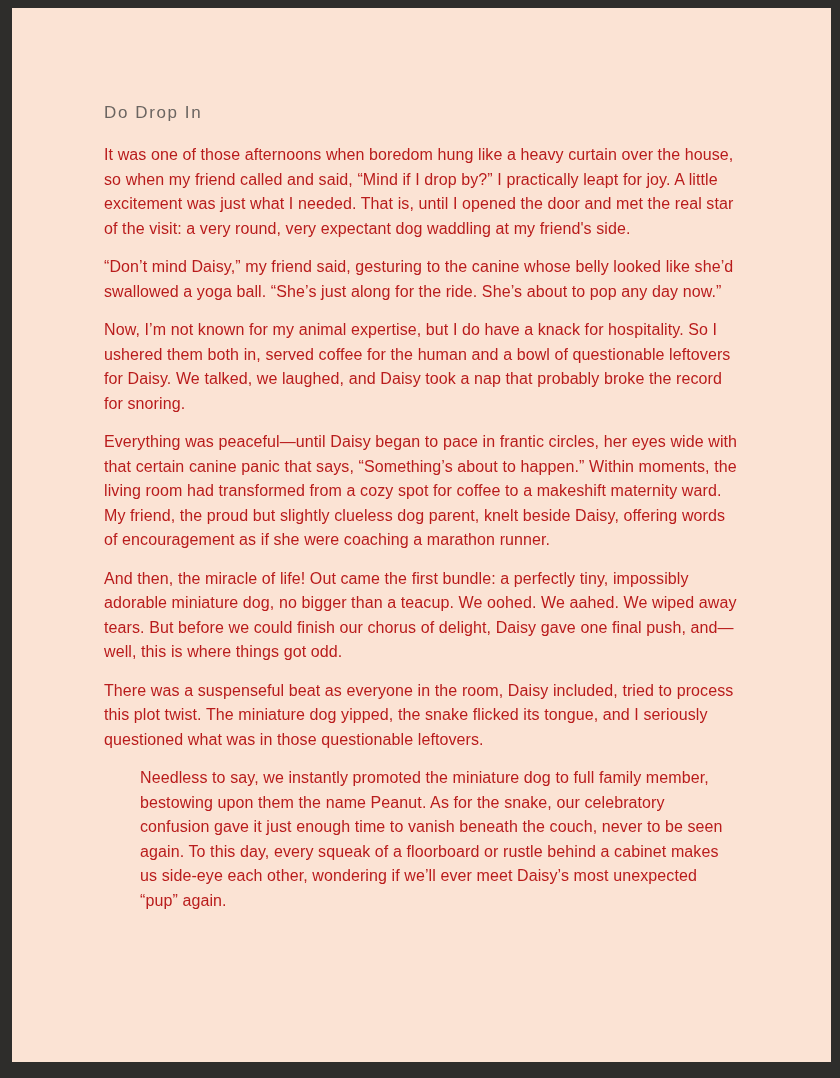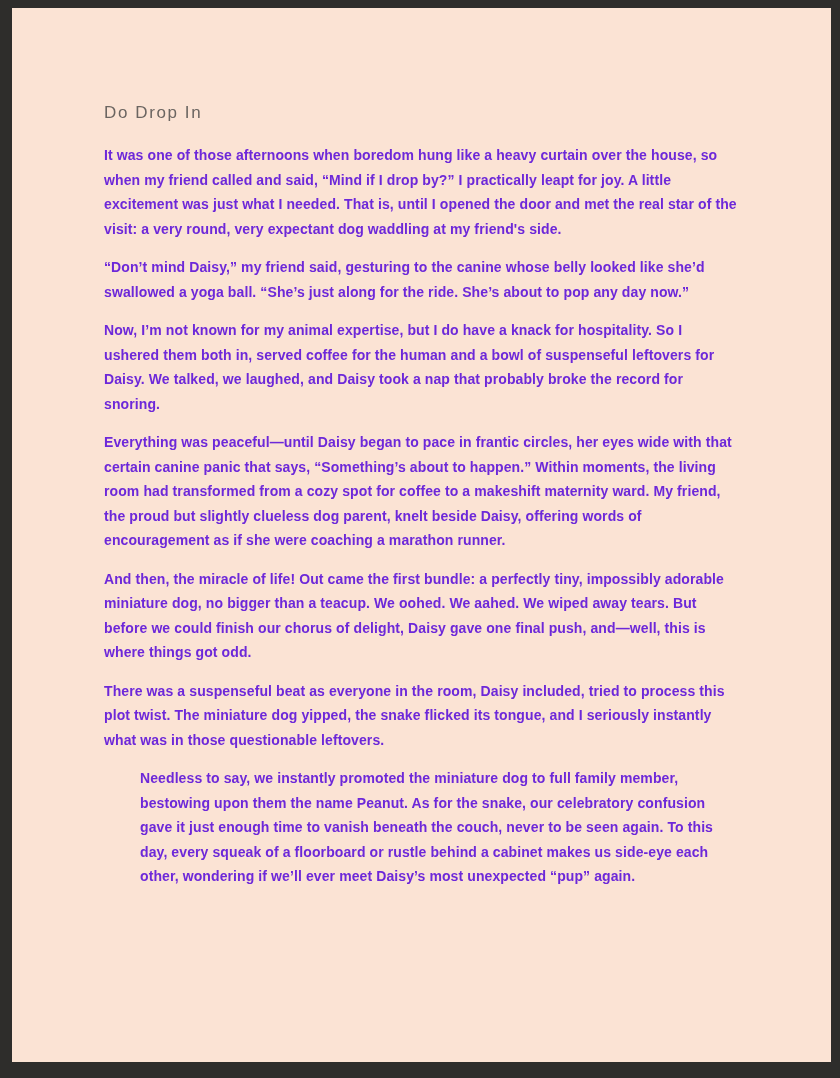--- a/index.html
+++ b/index.html
@@ -32,45 +32,44 @@
     font-weight: 400;
     margin: 0 0 20px 0;
   }
   .byline {
     font-size: 15.5px;
     color: #211f1e;
     text-align: right;
     margin: 0 0 19px 0;
   }
   .body-text p {
-    font-size: 14px;
+    font-size: 16px;
     line-height: 24.5px;
-    color: #6d28d9;
+    color: #b91c1c;
     margin: 0 0 14px 0;
     letter-spacing: 0.1px;
-    font-weight: bold;
   }
   .body-text p:last-child {
     margin-bottom: 0;
     margin-left: 36px;
   }
 </style>
 </head>
 <body>
 
 <div class="canvas">
   <div class="page">
 
     <h1 class="doc-title">Do Drop In</h1>
 
 
     <div class="body-text">
       <p>It was one of those afternoons when boredom hung like a heavy curtain over the house, so when my friend called and said, “Mind if I drop by?” I practically leapt for joy. A little excitement was just what I needed. That is, until I opened the door and met the real star of the visit: a very round, very expectant dog waddling at my friend's side.</p>
       <p>“Don’t mind Daisy,” my friend said, gesturing to the canine whose belly looked like she’d swallowed a yoga ball. “She’s just along for the ride. She’s about to pop any day now.”</p>
-      <p>Now, I’m not known for my animal expertise, but I do have a knack for hospitality. So I ushered them both in, served coffee for the human and a bowl of suspenseful leftovers for Daisy. We talked, we laughed, and Daisy took a nap that probably broke the record for snoring.</p>
+      <p>Now, I’m not known for my animal expertise, but I do have a knack for hospitality. So I ushered them both in, served coffee for the human and a bowl of questionable leftovers for Daisy. We talked, we laughed, and Daisy took a nap that probably broke the record for snoring.</p>
       <p>Everything was peaceful—until Daisy began to pace in frantic circles, her eyes wide with that certain canine panic that says, “Something’s about to happen.” Within moments, the living room had transformed from a cozy spot for coffee to a makeshift maternity ward. My friend, the proud but slightly clueless dog parent, knelt beside Daisy, offering words of encouragement as if she were coaching a marathon runner.</p>
       <p>And then, the miracle of life! Out came the first bundle: a perfectly tiny, impossibly adorable miniature dog, no bigger than a teacup. We oohed. We aahed. We wiped away tears. But before we could finish our chorus of delight, Daisy gave one final push, and—well, this is where things got odd.</p>
-      <p>There was a suspenseful beat as everyone in the room, Daisy included, tried to process this plot twist. The miniature dog yipped, the snake flicked its tongue, and I seriously instantly what was in those questionable leftovers.</p>
+      <p>There was a suspenseful beat as everyone in the room, Daisy included, tried to process this plot twist. The miniature dog yipped, the snake flicked its tongue, and I seriously questioned what was in those questionable leftovers.</p>
       <p>Needless to say, we instantly promoted the miniature dog to full family member, bestowing upon them the name Peanut. As for the snake, our celebratory confusion gave it just enough time to vanish beneath the couch, never to be seen again. To this day, every squeak of a floorboard or rustle behind a cabinet makes us side-eye each other, wondering if we’ll ever meet Daisy’s most unexpected “pup” again.</p>
     </div>
 
   </div>
 </div>
 
 </body></html>

